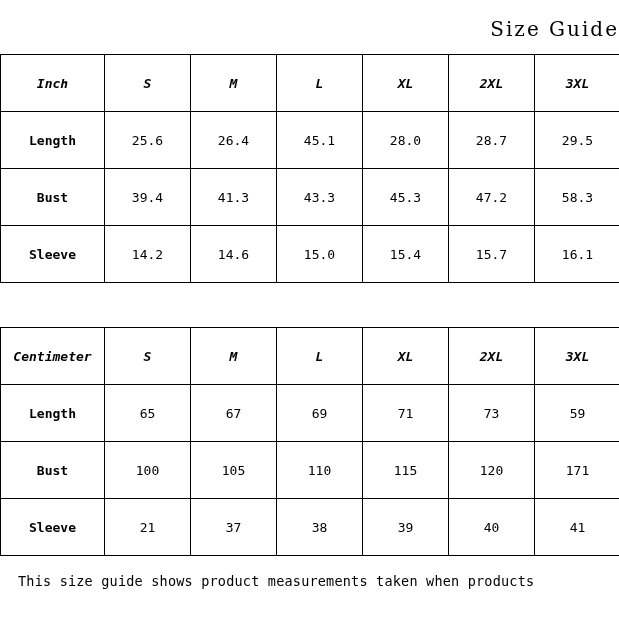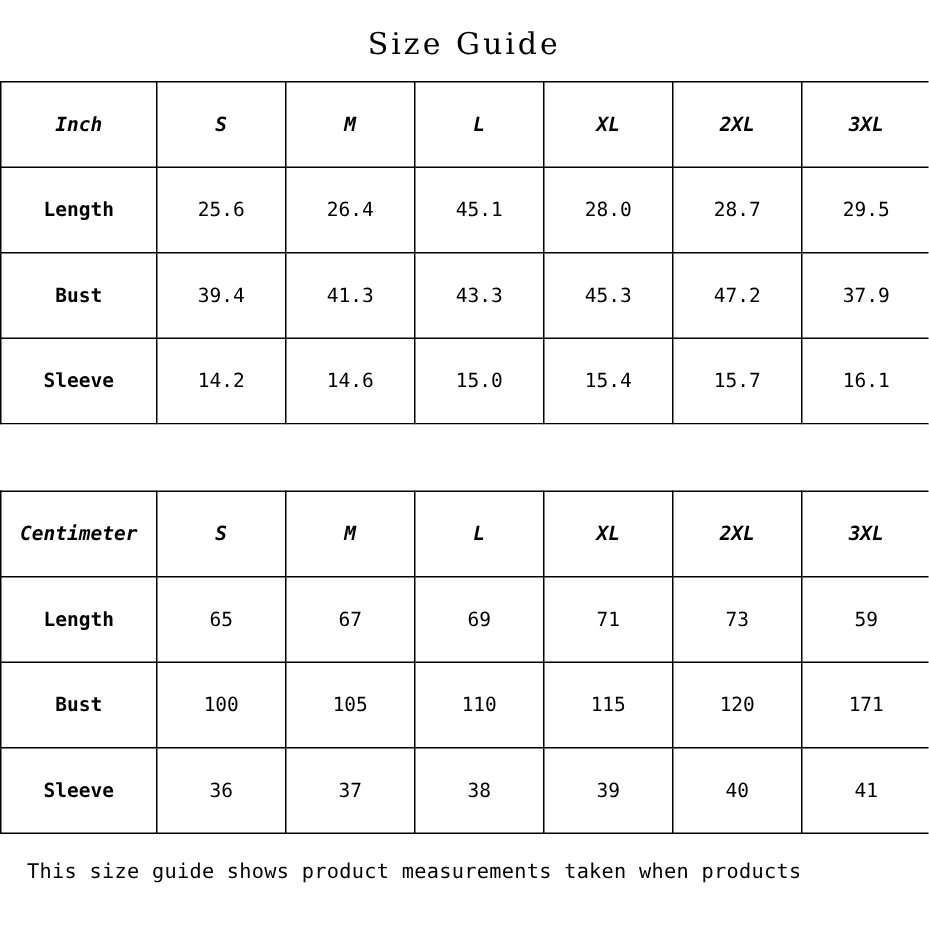--- a/index.html
+++ b/index.html
@@ -16,21 +16,21 @@
   }
   .page {
     position: relative;
     width: 619px;
     height: 618px;
     box-sizing: border-box;
     display: flex;
     flex-direction: column;
   }
   .title {
-    text-align: center;
+    text-align: right;
     font-size: 20px;
     letter-spacing: 2px;
     font-family: "DejaVu Serif", serif;
     padding-top: 18px;
     padding-bottom: 14px;
     line-height: 1.1;
   }
   table.size-table {
     border-collapse: collapse;
     width: 619px;
@@ -110,21 +110,21 @@
         <td>28.7</td>
         <td>29.5</td>
       </tr>
       <tr>
         <td class="row-label">Bust</td>
         <td>39.4</td>
         <td>41.3</td>
         <td>43.3</td>
         <td>45.3</td>
         <td>47.2</td>
-        <td>37.9</td>
+        <td>58.3</td>
       </tr>
       <tr>
         <td class="row-label">Sleeve</td>
         <td>14.2</td>
         <td>14.6</td>
         <td>15.0</td>
         <td>15.4</td>
         <td>15.7</td>
         <td>16.1</td>
       </tr>
@@ -168,21 +168,21 @@
         <td class="row-label">Bust</td>
         <td>100</td>
         <td>105</td>
         <td>110</td>
         <td>115</td>
         <td>120</td>
         <td>171</td>
       </tr>
       <tr>
         <td class="row-label">Sleeve</td>
-        <td>36</td>
+        <td>21</td>
         <td>37</td>
         <td>38</td>
         <td>39</td>
         <td>40</td>
         <td>41</td>
       </tr>
     </tbody>
   </table>
 
   <div class="footnote">

